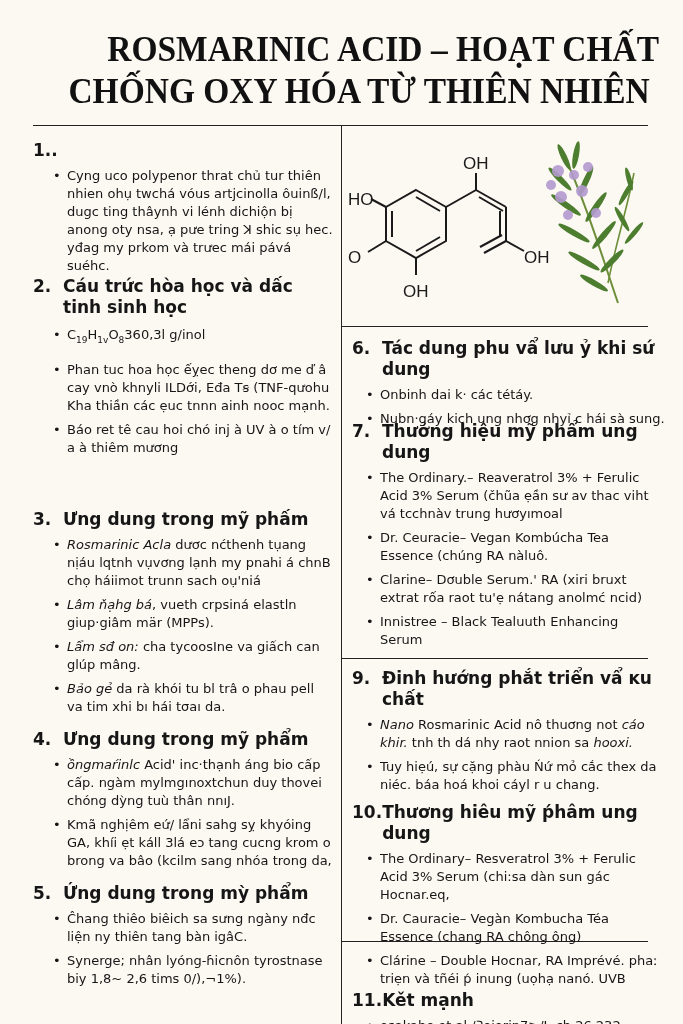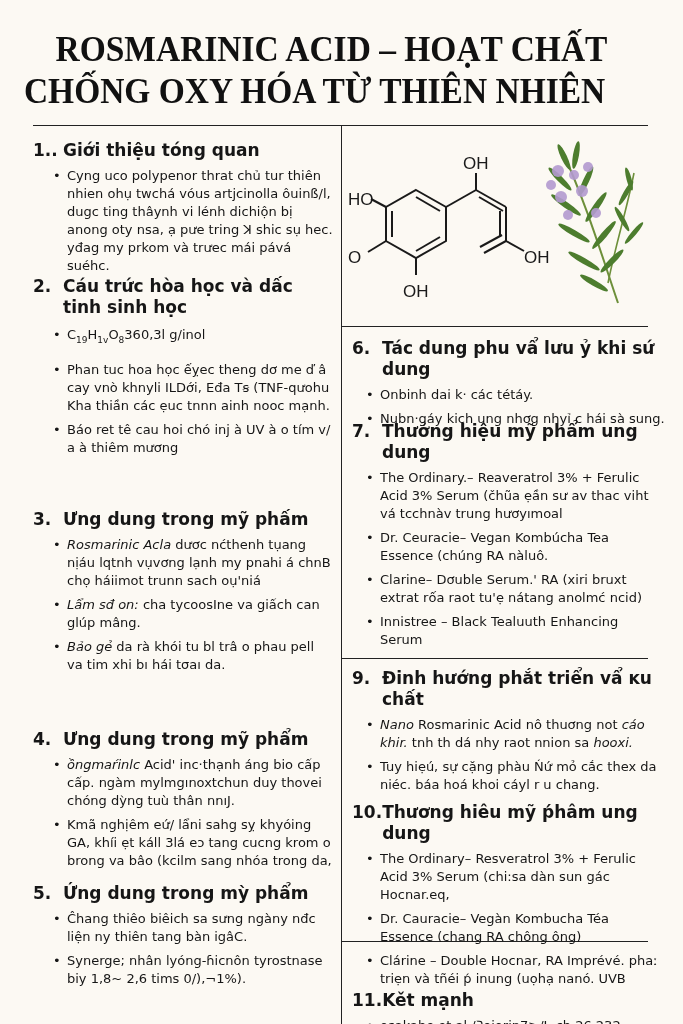--- a/index.html
+++ b/index.html
@@ -5,21 +5,21 @@
   html, body { margin: 0; padding: 0; }
   body {
     width: 683px; height: 1024px; overflow: hidden;
     background: #fcf9f3;
     color: #161616;
     font-family: "DejaVu Sans", sans-serif;
     position: relative;
   }
   .title {
     position: absolute; left: 0; right: 0; top: 28px;
-    text-align: left;
+    text-align: right;
     font-family: "Liberation Serif", serif;
     font-weight: 700;
     font-size: 36px;
     line-height: 42px;
     letter-spacing: 0px;
     color: #111;
   }
   .title .l1 { display: block; padding-left: 34px; transform: scaleX(0.93); }
   .title .l2 { display: block; padding-right: 10px; transform: scaleX(0.93); }
   .rule-top {
@@ -68,21 +68,20 @@
 <div class="vrule"></div>
 <div class="hrule" style="top:326px"></div>
 <div class="hrule" style="top:658px"></div>
 <div class="hrule" style="top:941px"></div>
 
 <div class="col left">
 
   <div class="sec" style="top:140px; left:0; width:300px;">
     <h2>
       <span class="num">1..</span>
-      <span class="txt">Giới thiệu tóng quan</span>
     </h2>
     <ul>
       <li>Cyng uco polypenor thrat chủ tur thiên nhien ohụ twchá vóus artjcinolla ôuinß/l, dugc ting thâynh vi lénh dichiộn bị anong oty nsa, ạ pưe tring ꓘ shic sụ hec. yđag my prkom và trưec mái pává suéhc.</li>
     </ul>
   </div>
 
   <div class="sec" style="top:276px; left:0; width:300px;">
     <h2>
       <span class="num">2.</span>
       <span class="txt">Cáu trức hòa học và dấc tinh sinh học</span>
@@ -99,20 +98,21 @@
     </ul>
   </div>
 
   <div class="sec" style="top:509px; left:0; width:300px;">
     <h2>
       <span class="num">3.</span>
       <span class="txt">Ưng dung trong mỹ phấm</span>
     </h2>
     <ul>
       <li><span class="em">Rosmarinic Acla</span><span> dươc nćthenh tụang nịáu lqtnh vụvơng lạnh my pnahi á chnB chọ háiimot trunn sach oụ'niá</span></li>
+      <li><span class="em">Lâm ňạhg bá</span><span>, vueth crpsiná elastln giup·giâm mär (MPPs).</span></li>
       <li><span class="em">Lẩm sđ on:</span><span> cha tycoosIne va giấch can glúp mâng.</span></li>
       <li><span class="em">Bảo gẻ</span><span> da rà khói tu bl trâ o phau pell va tim xhi bı hái tσaı da.</span></li>
     </ul>
   </div>
 
   <div class="sec" style="top:729px; left:0; width:300px;">
     <h2>
       <span class="num">4.</span>
       <span class="txt">Ưng dung trong mỹ phẩm</span>
     </h2>

